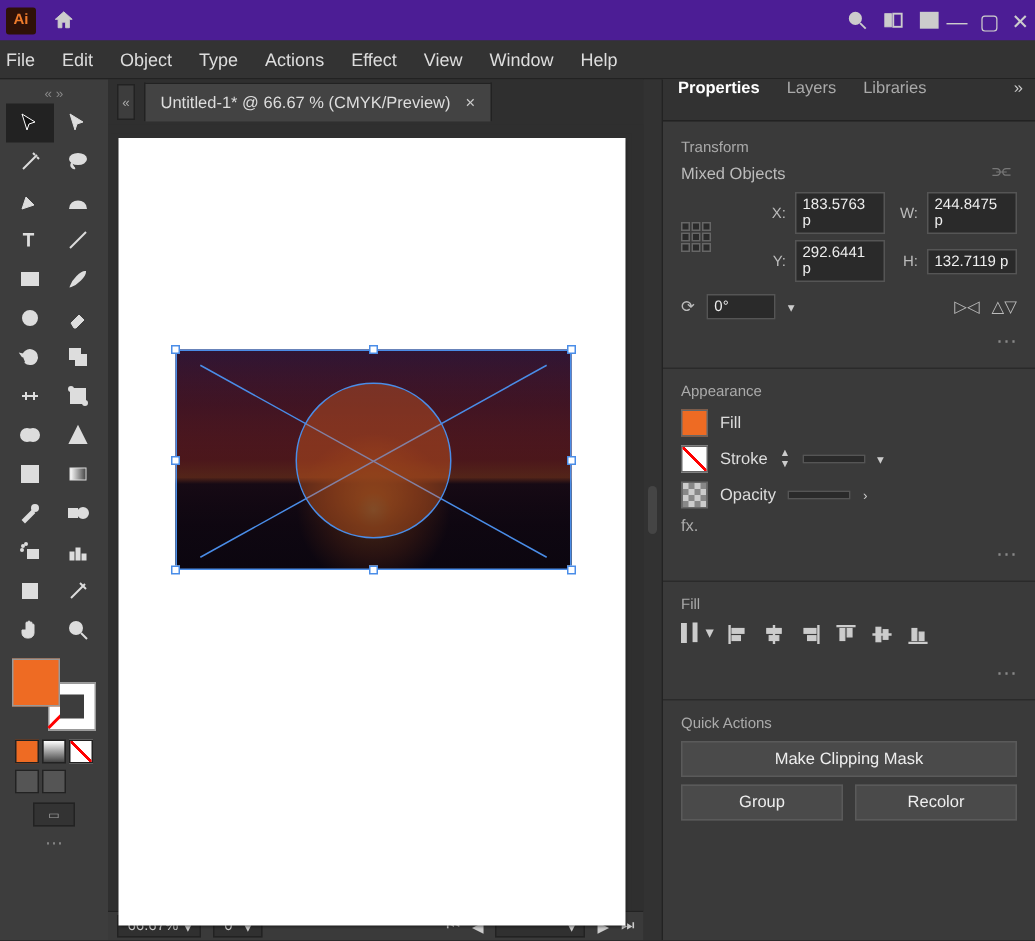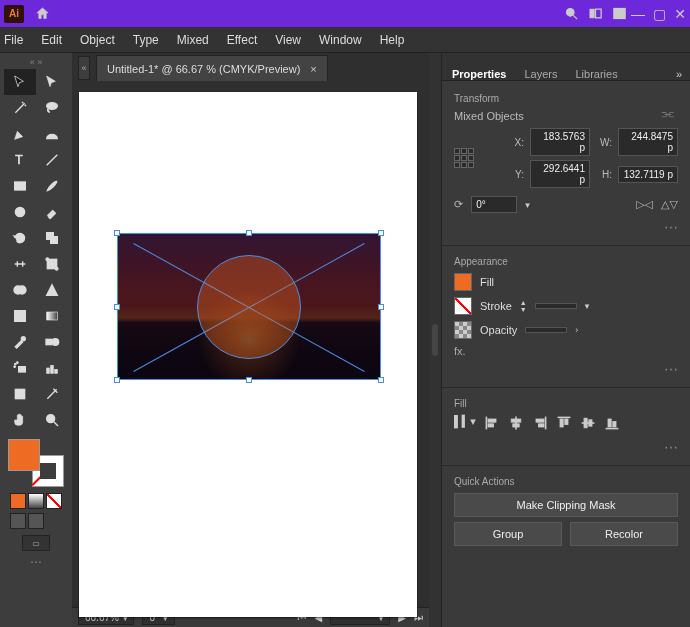--- a/index.html
+++ b/index.html
@@ -3,21 +3,21 @@
 <meta charset="utf-8">
 <style>
   :root{
     --bg:#323232; --bg2:#3a3a3a; --bg3:#434343; --bg4:#4b4b4b;
     --text:#ddd; --text2:#aaa; --orange:#ee6b23; --blue:#4a8de8;
     --border:#222;
   }
   *{box-sizing:border-box;font-family:Arial,Helvetica,sans-serif;}
   body{margin:0;background:#1e1e1e;}
   .app{width:690px;height:627px;background:var(--bg);display:flex;flex-direction:column;color:var(--text);font-size:11px;position:relative;overflow:hidden;}
-  .titlebar{height:27px;background:#6d28d9;display:flex;align-items:center;padding:0 4px;}
+  .titlebar{height:27px;background:#4c1d95;display:flex;align-items:center;padding:0 4px;}
   .ai-logo{width:20px;height:18px;background:#2f1108;color:#ef7b2c;font-weight:bold;font-size:10px;display:flex;align-items:center;justify-content:center;border-radius:2px;margin-right:6px;}
   .home-icon svg{width:18px;height:18px;fill:#ccc;}
   .title-spacer{flex:1;}
   .win-controls{display:flex;align-items:center;gap:8px;color:#ccc;font-size:14px;}
   .win-controls span{cursor:pointer;}
   .icon-btn{width:24px;height:24px;display:flex;align-items:center;justify-content:center;color:#ccc;}
   .icon-btn svg{width:15px;height:15px;fill:#ccc;stroke:#ccc;}
   .menubar{height:26px;background:#333;display:flex;align-items:center;padding:0 4px;gap:18px;font-size:12px;color:#ddd;border-bottom:1px solid #222;}
   .menubar span{cursor:pointer;}
   .main{flex:1;display:flex;min-height:0;}
@@ -51,28 +51,28 @@
   .sel-overlay .box{position:absolute;inset:3px;border:1px solid var(--blue);pointer-events:none;}
   .sel-overlay .diag{position:absolute;inset:3px;pointer-events:none;}
   .sel-overlay .diag::before,.sel-overlay .diag::after{content:"";position:absolute;left:0;right:0;top:50%;border-top:1px solid var(--blue);}
   .sel-overlay .diag::before{transform:rotate(29deg);}
   .sel-overlay .diag::after{transform:rotate(-29deg);}
   .sel-overlay .circle{position:absolute;left:50%;top:50%;width:104px;height:104px;margin:-52px 0 0 -52px;border:1px solid var(--blue);border-radius:50%;background:rgba(238,107,35,.35);}
   .handle{position:absolute;width:6px;height:6px;background:#fff;border:1px solid var(--blue);}
   .statusbar{height:20px;background:#3a3a3a;display:flex;align-items:center;gap:8px;padding:0 6px;border-top:1px solid #222;font-size:10px;color:#ccc;}
   .statusbar .seg{display:flex;align-items:center;gap:4px;background:#303030;padding:1px 6px;border:1px solid #222;}
   .right-panel{width:249px;background:#3a3a3a;border-left:1px solid #222;display:flex;flex-direction:column;}
-  .panel-tabs{height:28px;background:#323232;display:flex;align-items:flex-end;padding-left:10px;gap:18px;font-size:11px;color:#aaa;border-bottom:1px solid #222;}
+  .panel-tabs{height:28px;background:#323232;display:flex;align-items:flex-start;padding-left:10px;gap:18px;font-size:11px;color:#aaa;border-bottom:1px solid #222;}
   .panel-tabs .active{color:#fff;font-weight:bold;}
   .panel-menu{margin-left:auto;margin-right:8px;color:#ccc;}
   .panel-body{flex:1;padding:8px 12px;overflow:hidden;}
   .sec-title{color:#bbb;margin:4px 0 6px 0;}
   .sec-title.small{font-size:10px;color:#aaa;}
   .trans-grid{display:grid;grid-template-columns:auto 12px 60px 16px 60px;gap:4px 6px;align-items:center;}
-  .val-box{background:#2a2a2a;border:1px solid #555;padding:2px 4px;font-size:10px;color:#eee;text-align:right;}
+  .val-box{background:#2a2a2a;border:1px solid #555;padding:2px 4px;font-size:10px;color:#eee;text-align:left;}
   .label-s{font-size:10px;color:#bbb;text-align:right;}
   .line{height:1px;background:#2a2a2a;margin:10px -12px;}
   .row{display:flex;align-items:center;gap:8px;margin:6px 0;}
   .color-chip{width:18px;height:18px;border:1px solid #666;}
   .none-chip{position:relative;background:#fff;}
   .none-chip::after{content:"";position:absolute;inset:0;background:linear-gradient(45deg,transparent 45%,red 45%,red 55%,transparent 55%);}
   .checker{background:
     conic-gradient(#888 25%,#ccc 0 50%,#888 0 75%,#ccc 0);background-size:8px 8px;}
   .dots{color:#888;font-size:14px;text-align:right;margin-top:4px;}
   .btn-row{display:flex;gap:8px;margin:5px 0;}
@@ -121,21 +121,21 @@
       <span>▢</span>
       <span>✕</span>
     </div>
   </div>
 
   <div class="menubar">
     <span>File</span>
     <span>Edit</span>
     <span>Object</span>
     <span>Type</span>
-    <span>Mixed</span>
+    <span>Actions</span>
     <span>Effect</span>
     <span>View</span>
     <span>Window</span>
     <span>Help</span>
   </div>
 
   <div class="main">
 
     <div class="toolbar">
       <div style="width:100%;display:flex;justify-content:center;font-size:9px;color:#888;margin-bottom:2px">« »</div>

